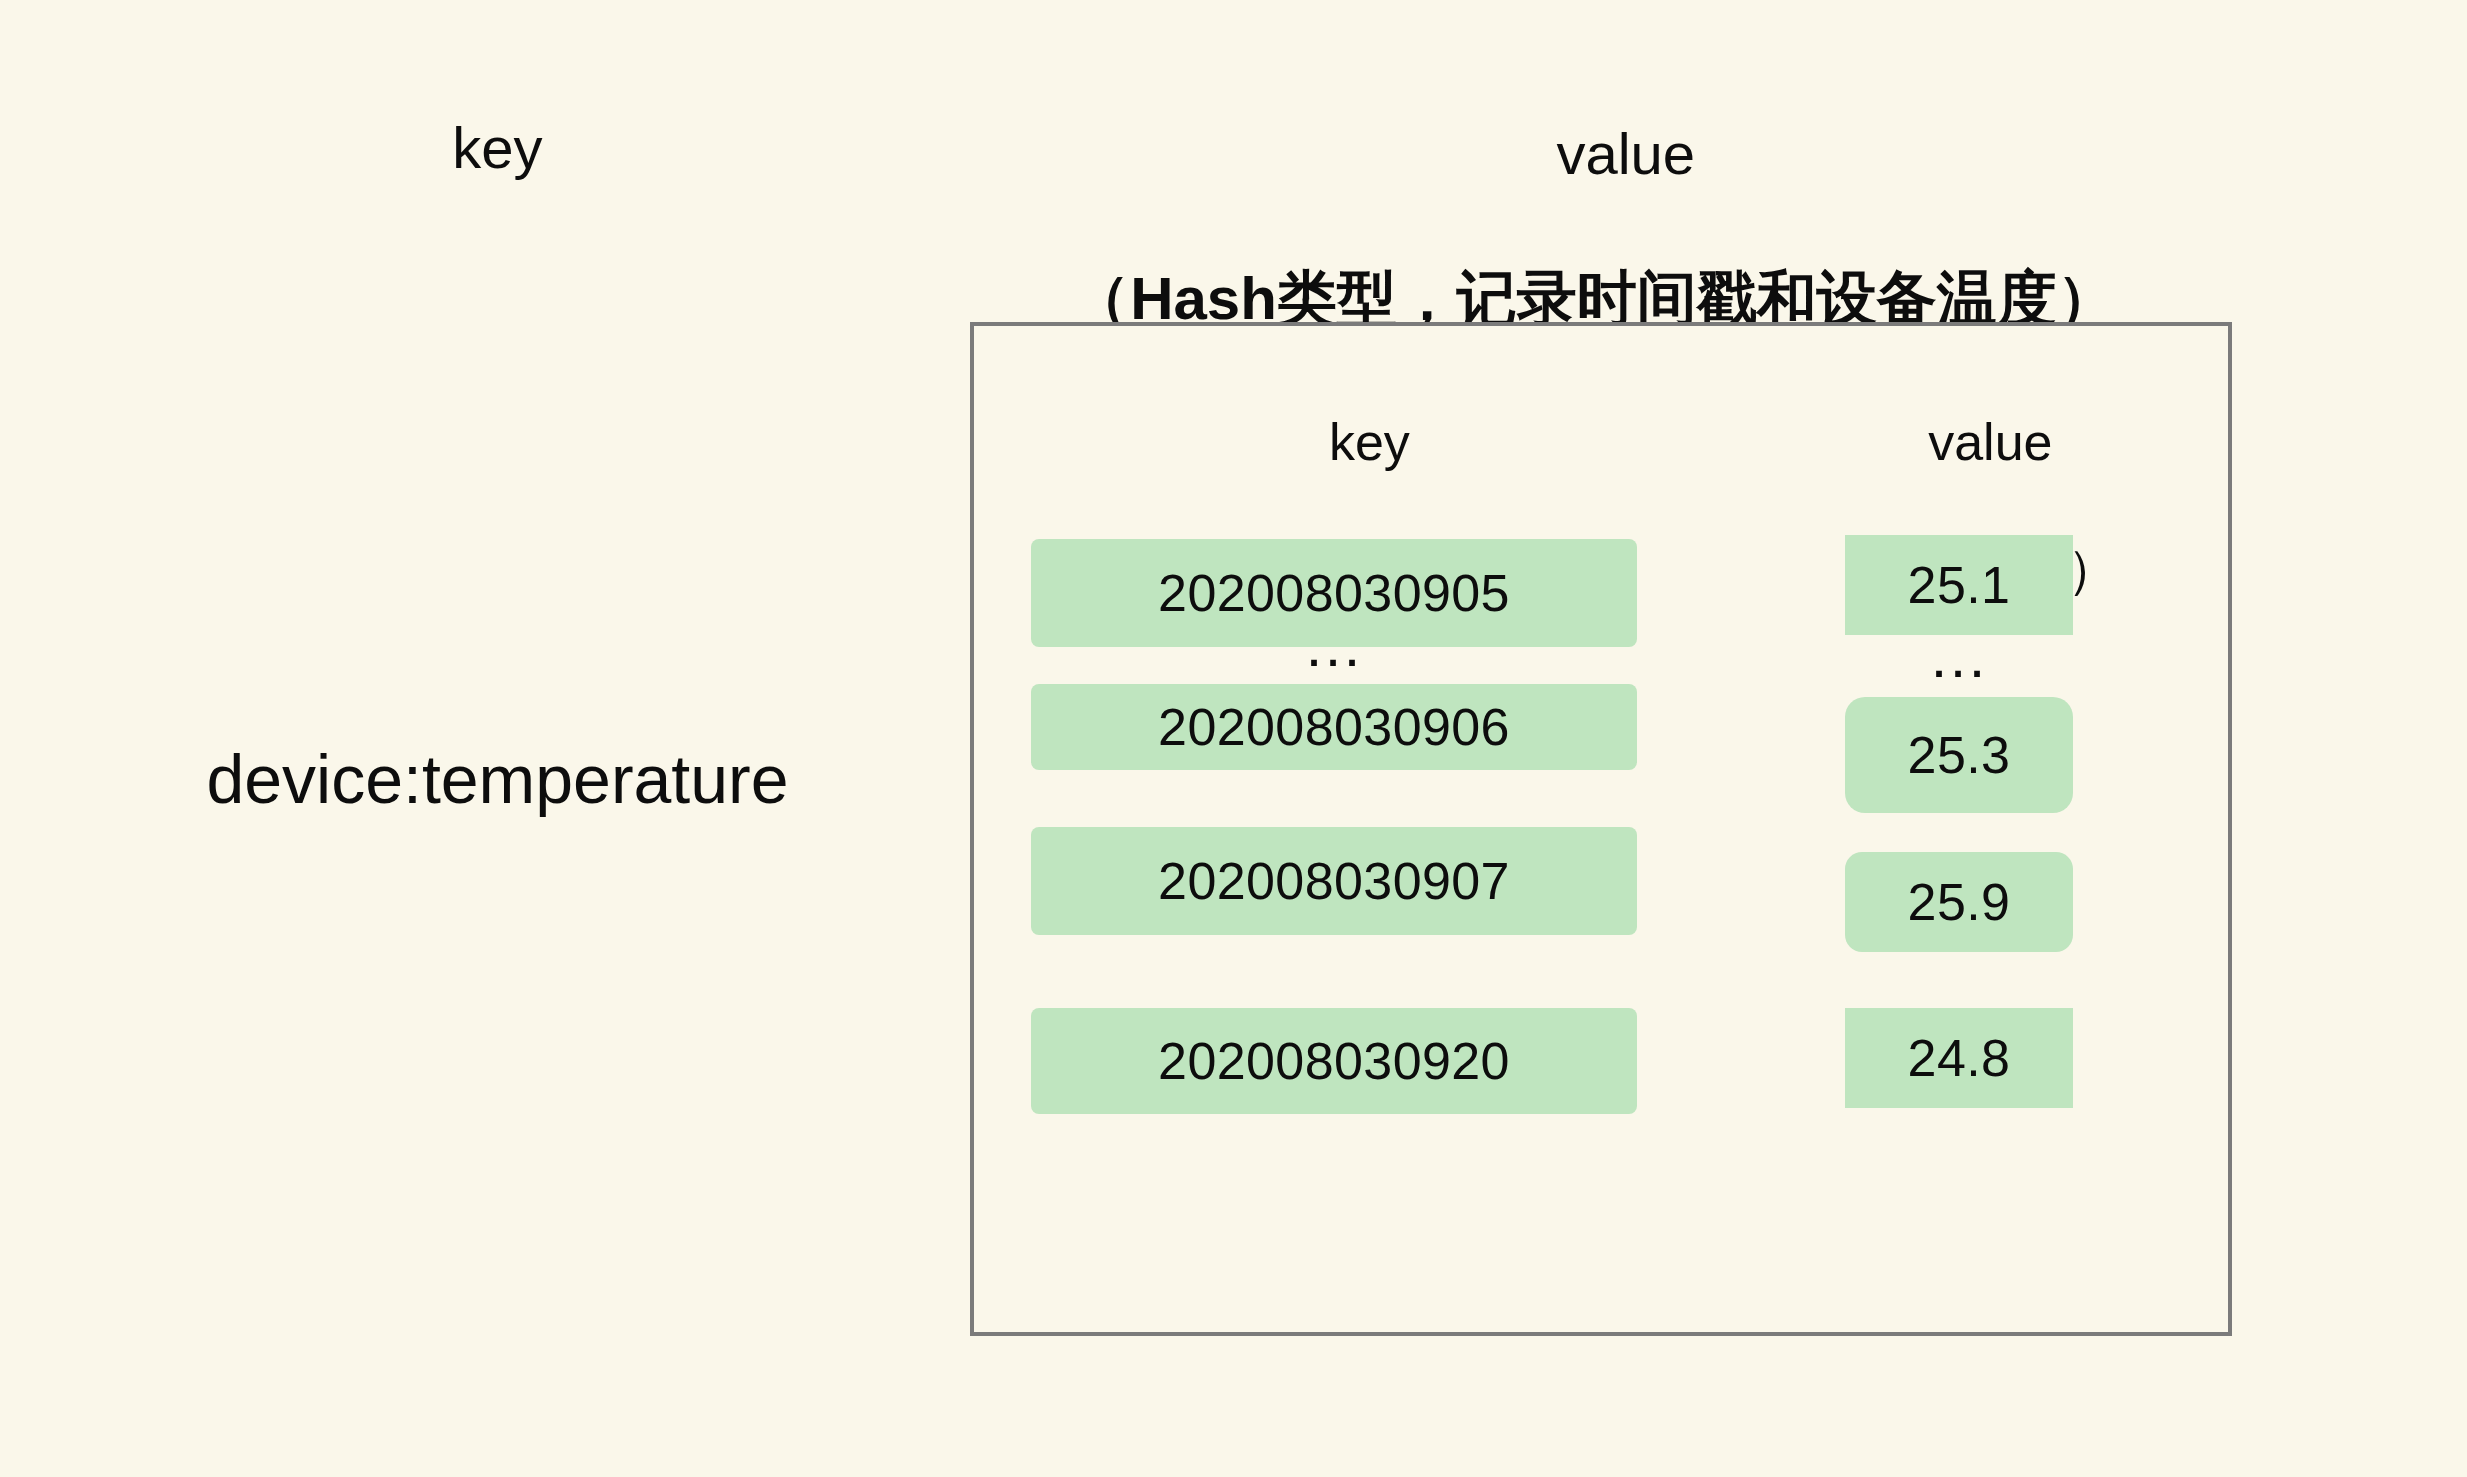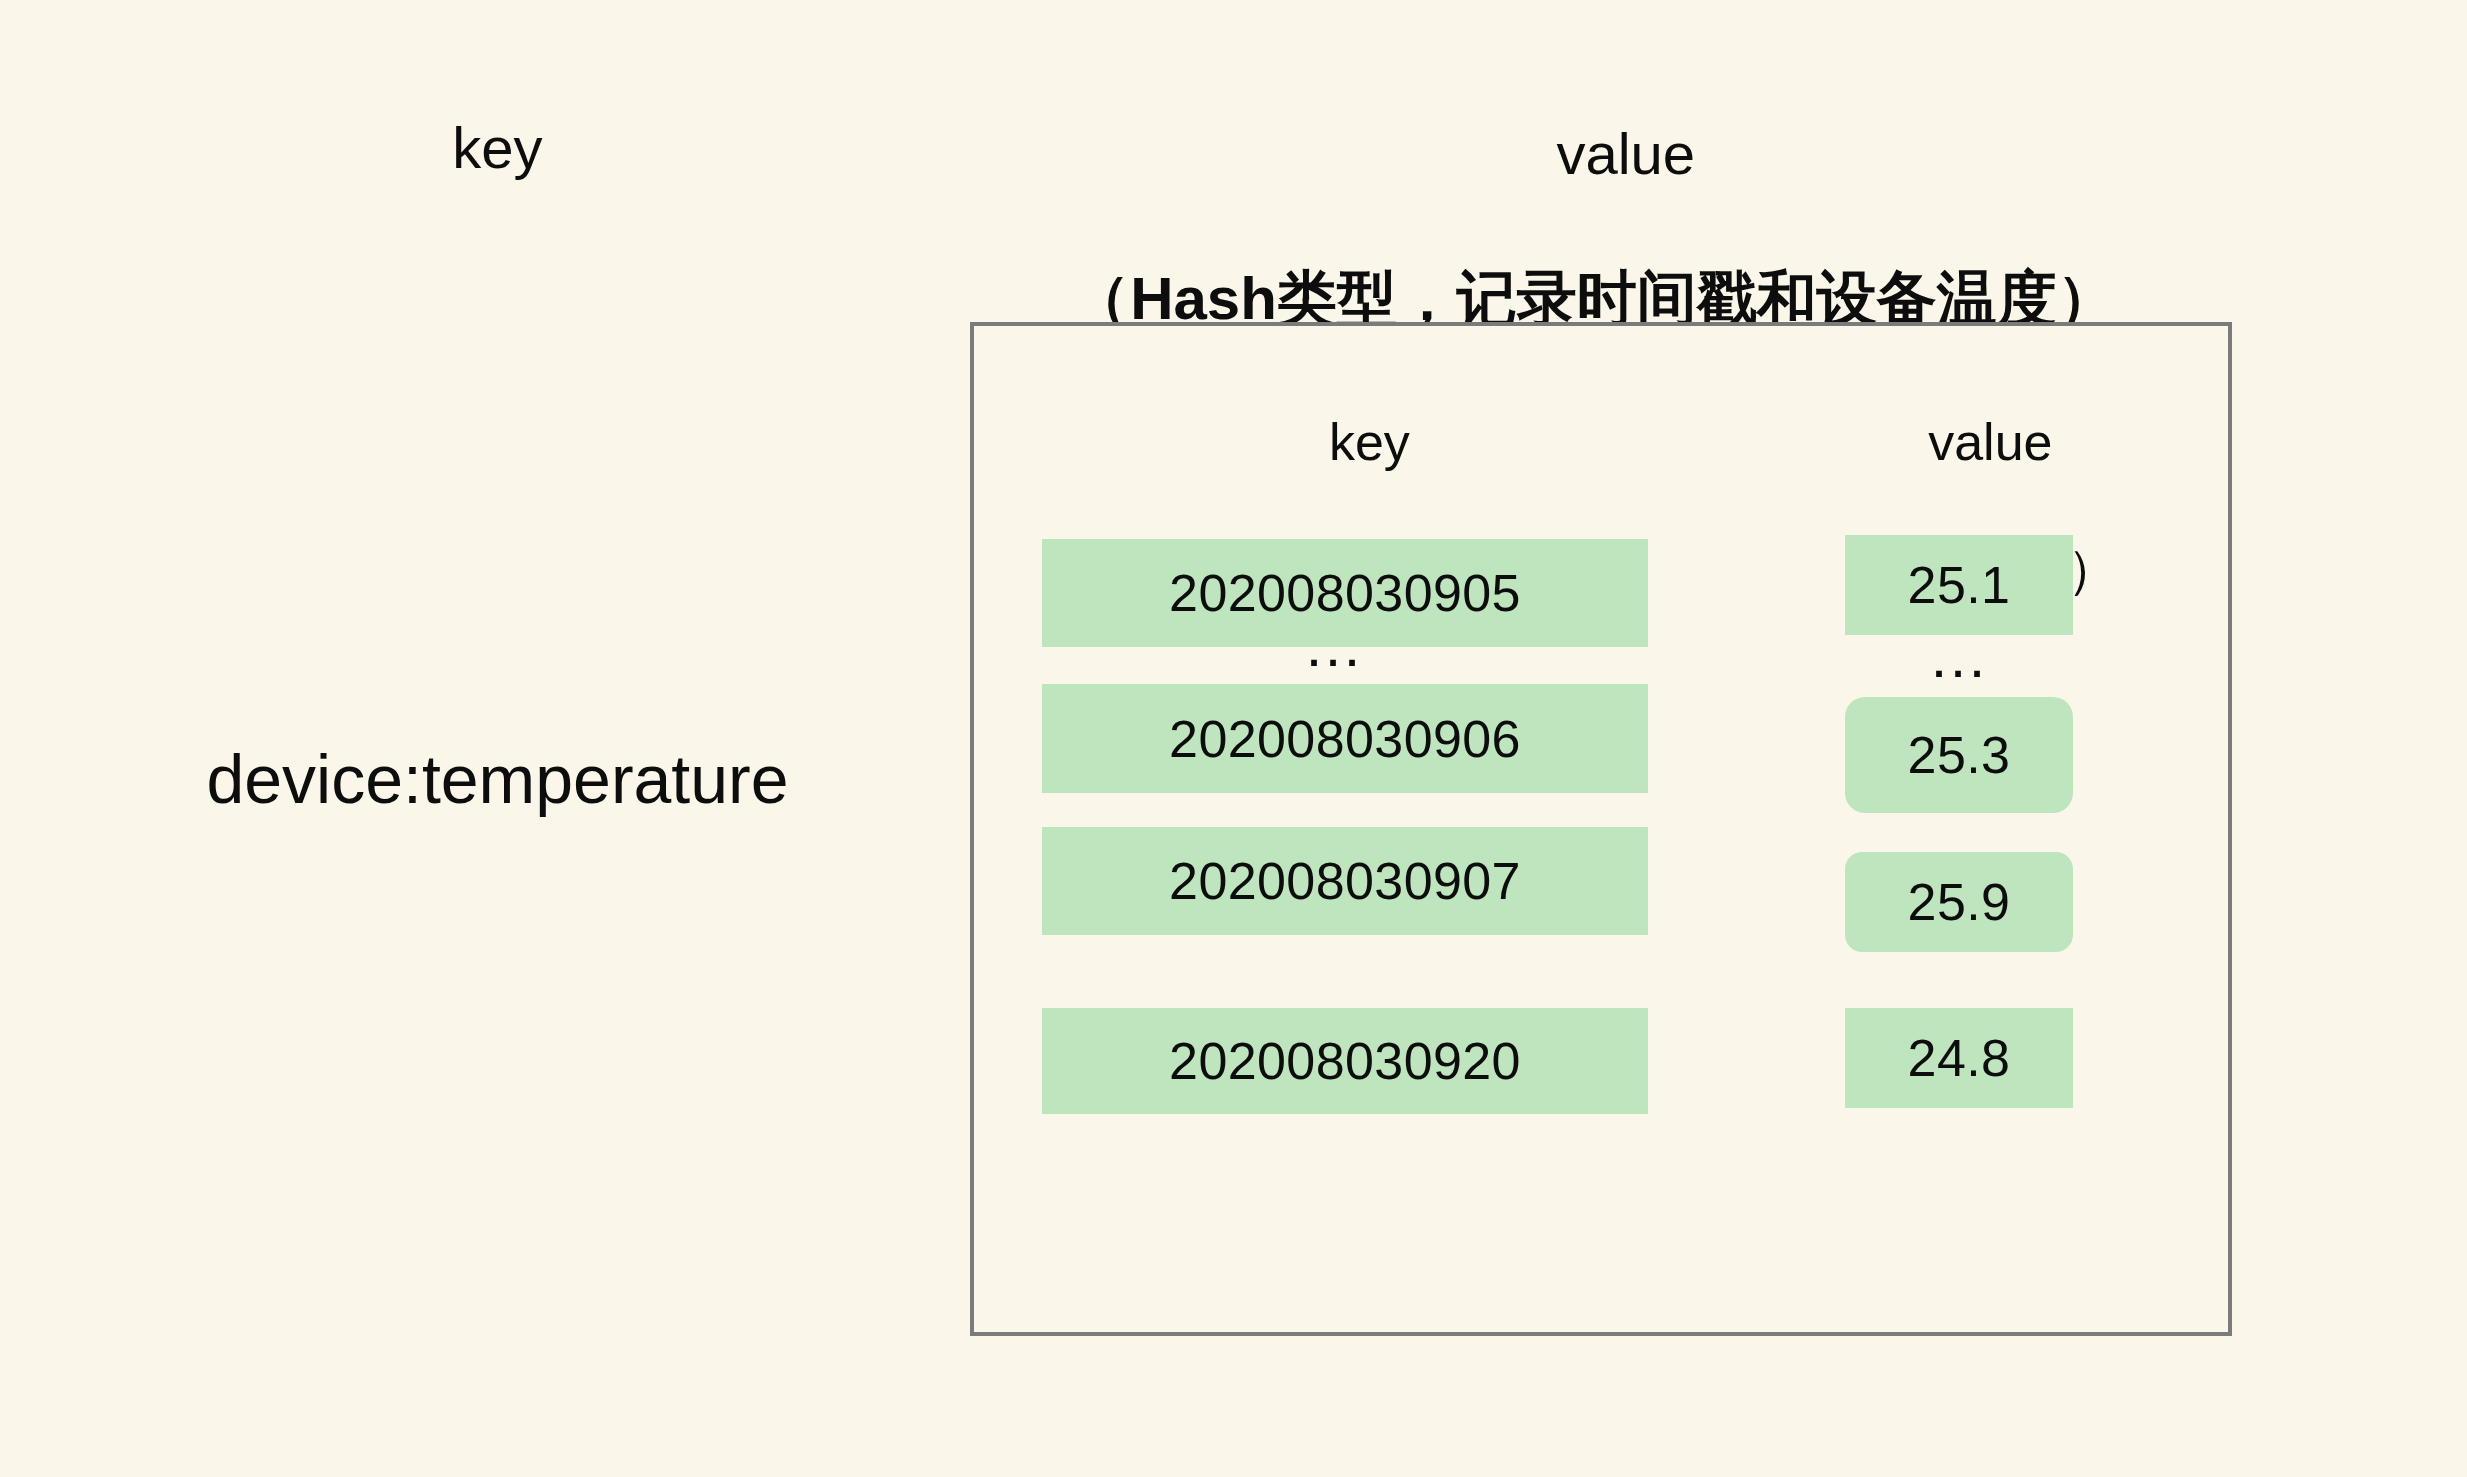--- a/index.html
+++ b/index.html
@@ -99,22 +99,23 @@
     background: #bfe5bf;
     display: flex;
     align-items: center;
     justify-content: center;
     font-size: 52px;
     letter-spacing: 0.4px;
     color: #0d0d0d;
     box-sizing: border-box;
   }
   .cell-key {
-    left: 68px;
+    left: 57px;
     width: 606px;
+    border-radius: 8px;
   }
   .cell-val {
     left: 871px;
     width: 228px;
   }
 
   .dots {
     position: absolute;
     font-size: 60px;
     line-height: 1;
@@ -155,21 +156,21 @@
     </div>
 
     <div id="inner-head-value" class="inner-head">
       <span>value</span><br>
       <span>（温度）</span>
     </div>
 
     <div class="cell cell-key" style="top:213px;height:108px;">202008030905</div>
     <div class="cell cell-val" style="top:209px;height:100px;">25.1</div>
 
-    <div class="cell cell-key" style="top:358px;height:109px;">202008030906</div>
+    <div class="cell cell-key" style="top:358px;height:86px;">202008030906</div>
     <div class="cell cell-val" style="top:371px;height:116px;border-radius:20px;">25.3</div>
 
     <div class="cell cell-key" style="top:501px;height:108px;">202008030907</div>
     <div class="cell cell-val" style="top:526px;height:100px;border-radius:17px;">25.9</div>
 
     <div id="dots-key" class="dots">…</div>
     <div id="dots-val" class="dots">…</div>
 
     <div class="cell cell-key" style="top:682px;height:106px;">202008030920</div>
     <div class="cell cell-val" style="top:682px;height:100px;">24.8</div>

